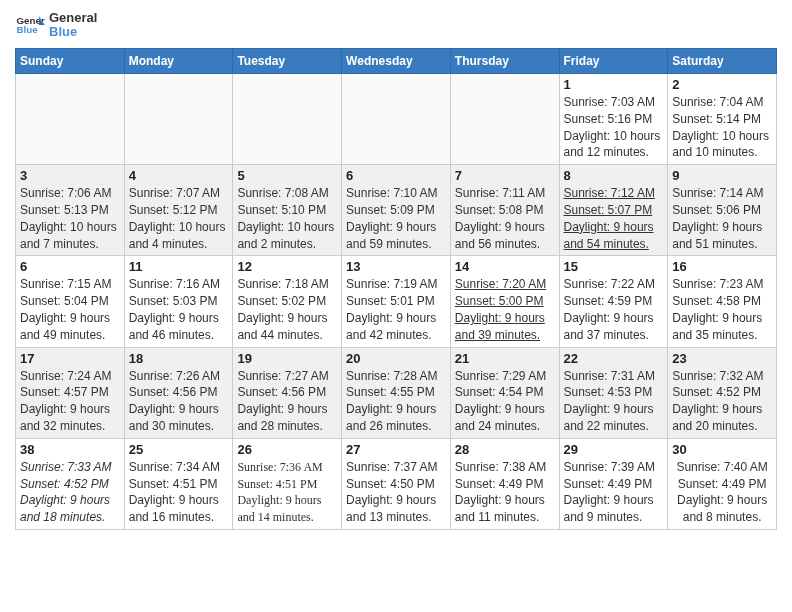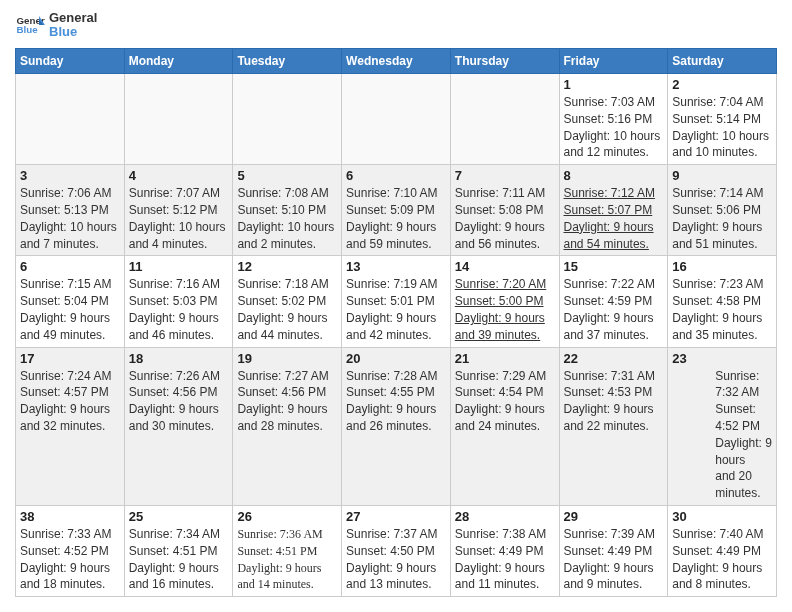--- a/index.html
+++ b/index.html
@@ -279,30 +279,30 @@
           </td>
           <td class="alt-row">
             <span class="day-number">22</span>
             <div class="day-info" style="white-space: pre-line;">Sunrise: 7:31 AM
 Sunset: 4:53 PM
 Daylight: 9 hours
 and 22 minutes.</div>
           </td>
           <td class="alt-row">
             <span class="day-number">23</span>
-            <div class="day-info" style="white-space: pre-line; margin-left: 43px;">Sunrise: 7:32 AM
+            <div class="day-info" style="white-space: pre-line;">Sunrise: 7:32 AM
 Sunset: 4:52 PM
 Daylight: 9 hours
 and 20 minutes.</div>
           </td>
         </tr>
         <tr>
           <td>
             <span class="day-number">38</span>
-            <div class="day-info" style="white-space: pre-line;">Sunrise: 7:33 AM
+            <div class="day-info" style="white-space: pre-line; font-style: italic;">Sunrise: 7:33 AM
 Sunset: 4:52 PM
 Daylight: 9 hours
 and 18 minutes.</div>
           </td>
           <td>
             <span class="day-number">25</span>
             <div class="day-info" style="white-space: pre-line;">Sunrise: 7:34 AM
 Sunset: 4:51 PM
 Daylight: 9 hours
 and 16 minutes.</div>
@@ -330,21 +330,21 @@
           </td>
           <td>
             <span class="day-number">29</span>
             <div class="day-info" style="white-space: pre-line;">Sunrise: 7:39 AM
 Sunset: 4:49 PM
 Daylight: 9 hours
 and 9 minutes.</div>
           </td>
           <td>
             <span class="day-number">30</span>
-            <div class="day-info" style="white-space: pre-line;">Sunrise: 7:40 AM
+            <div class="day-info" style="white-space: pre-line; text-align: center;">Sunrise: 7:40 AM
 Sunset: 4:49 PM
 Daylight: 9 hours
 and 8 minutes.</div>
           </td>
         </tr>
       </tbody>
   </table>
 </div>
 
 </body></html>

